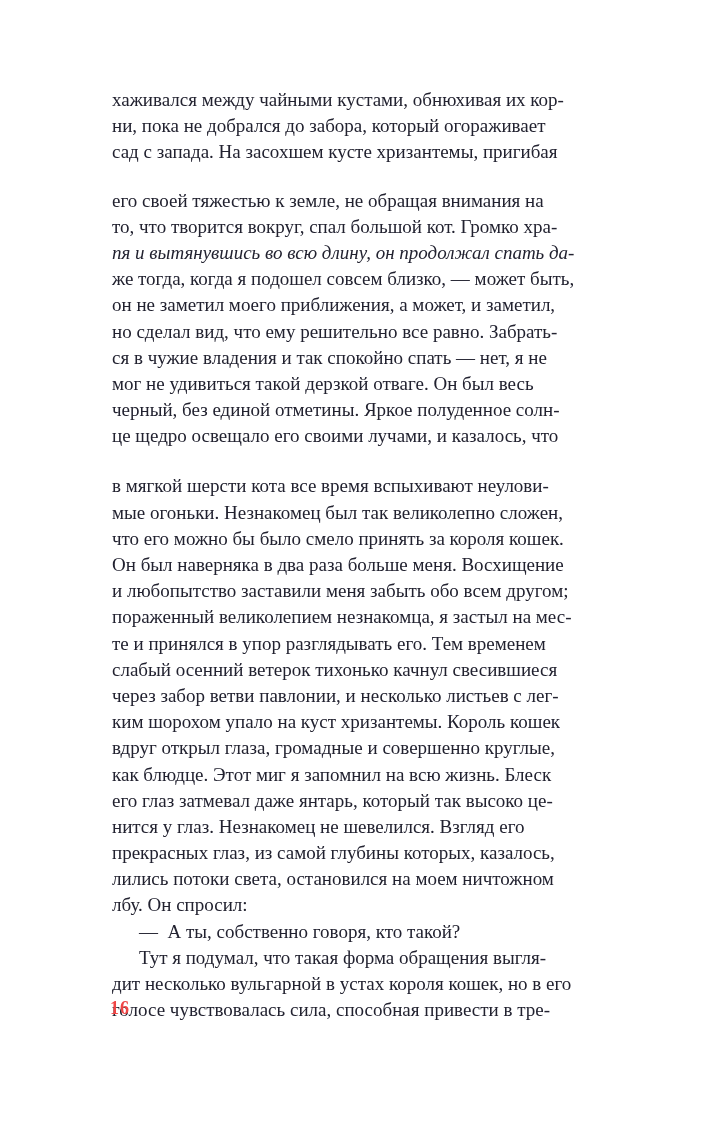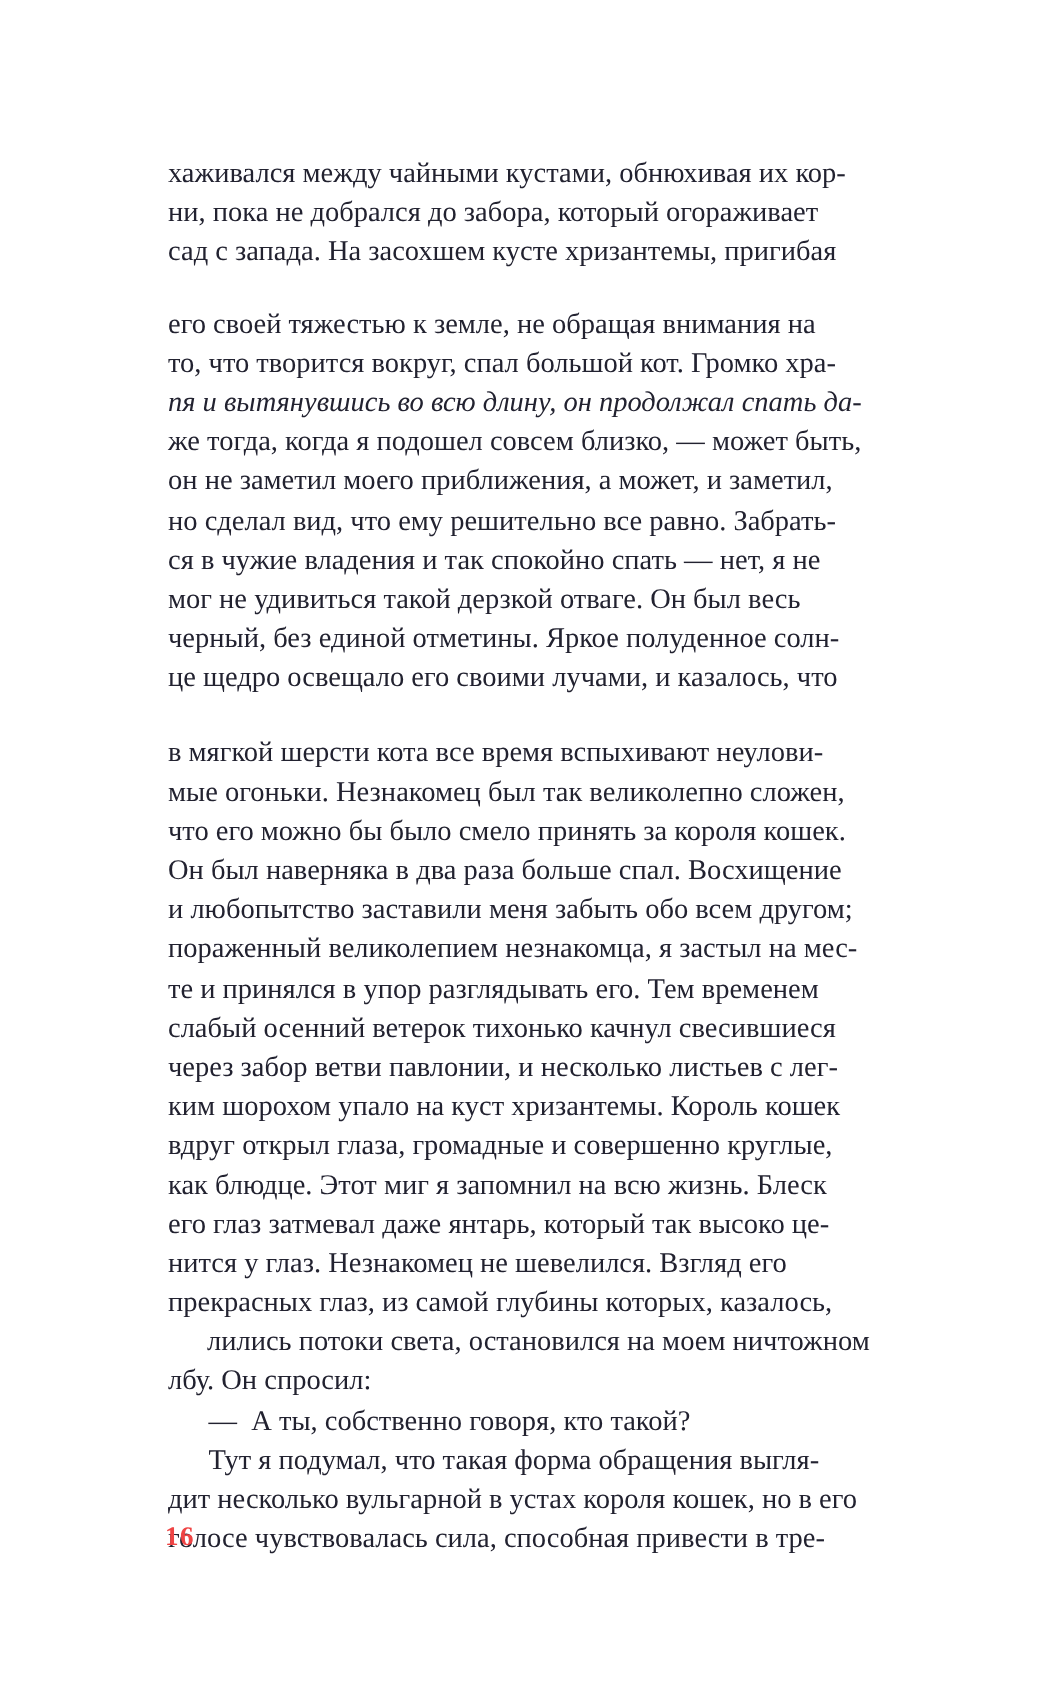--- a/index.html
+++ b/index.html
@@ -9,21 +9,21 @@
   body {
     width: 709px;
     height: 1122px;
     background: #ffffff;
     position: relative;
     overflow: hidden;
     font-family: "Liberation Serif", "DejaVu Serif", serif;
   }
   .book-page {
     position: absolute;
-    left: 0; top: 16px;
+    left: 0; top: 0;
     width: 709px;
     height: 902px;
     background: #ffffff;
   }
   .text-block {
     position: absolute;
     left: 112px;
     top: 87px;
     width: 512px;
     font-size: 19px;
@@ -63,33 +63,33 @@
       <div class="line" style="word-spacing: 0px;">же тогда, когда я подошел совсем близко, — может быть,</div>
       <div class="line" style="word-spacing: 0px;">он не заметил моего приближения, а может, и заметил,</div>
       <div class="line" style="word-spacing: 0px;">но сделал вид, что ему решительно все равно. Забрать-</div>
       <div class="line" style="word-spacing: 0px;">ся в чужие владения и так спокойно спать — нет, я не</div>
       <div class="line" style="word-spacing: 0px;">мог не удивиться такой дерзкой отваге. Он был весь</div>
       <div class="line" style="word-spacing: 0px;">черный, без единой отметины. Яркое полуденное солн-</div>
       <div class="line" style="word-spacing: 0px;">це щедро освещало его своими лучами, и казалось, что</div>
       <div class="line" style="word-spacing: 0px; margin-top: 24px;">в мягкой шерсти кота все время вспыхивают неулови-</div>
       <div class="line" style="word-spacing: 0px;">мые огоньки. Незнакомец был так великолепно сложен,</div>
       <div class="line" style="word-spacing: 0px;">что его можно бы было смело принять за короля кошек.</div>
-      <div class="line" style="word-spacing: 0px;">Он был наверняка в два раза больше спал. Восхищение</div>
+      <div class="line" style="word-spacing: 0px;">Он был наверняка в два раза больше меня. Восхищение</div>
       <div class="line" style="word-spacing: 0px;">и любопытство заставили меня забыть обо всем другом;</div>
       <div class="line" style="word-spacing: 0px;">пораженный великолепием незнакомца, я застыл на мес-</div>
       <div class="line" style="word-spacing: 0px;">те и принялся в упор разглядывать его. Тем временем</div>
       <div class="line" style="word-spacing: 0px;">слабый осенний ветерок тихонько качнул свесившиеся</div>
       <div class="line" style="word-spacing: 0px;">через забор ветви павлонии, и несколько листьев с лег-</div>
       <div class="line" style="word-spacing: 0px;">ким шорохом упало на куст хризантемы. Король кошек</div>
       <div class="line" style="word-spacing: 0px;">вдруг открыл глаза, громадные и совершенно круглые,</div>
       <div class="line" style="word-spacing: 0px;">как блюдце. Этот миг я запомнил на всю жизнь. Блеск</div>
       <div class="line" style="word-spacing: 0px;">его глаз затмевал даже янтарь, который так высоко це-</div>
       <div class="line" style="word-spacing: 0px;">нится у глаз. Незнакомец не шевелился. Взгляд его</div>
       <div class="line" style="word-spacing: 0px;">прекрасных глаз, из самой глубины которых, казалось,</div>
-      <div class="line" style="word-spacing: 0px; margin-left: 26px;">лились потоки света, остановился на моем ничтожном</div>
+      <div class="line" style="word-spacing: 0px;">лились потоки света, остановился на моем ничтожном</div>
       <div class="line">лбу. Он спросил:</div>
       <div class="line indent">—  А ты, собственно говоря, кто такой?</div>
       <div class="line indent" style="word-spacing: 0px;">Тут я подумал, что такая форма обращения выгля-</div>
       <div class="line" style="word-spacing: 0px;">дит несколько вульгарной в устах короля кошек, но в его</div>
       <div class="line" style="word-spacing: 0px;">голосе чувствовалась сила, способная привести в тре-</div>
     </div>
   <div class="page-number">16</div>
 </div>
 
 </body></html>

